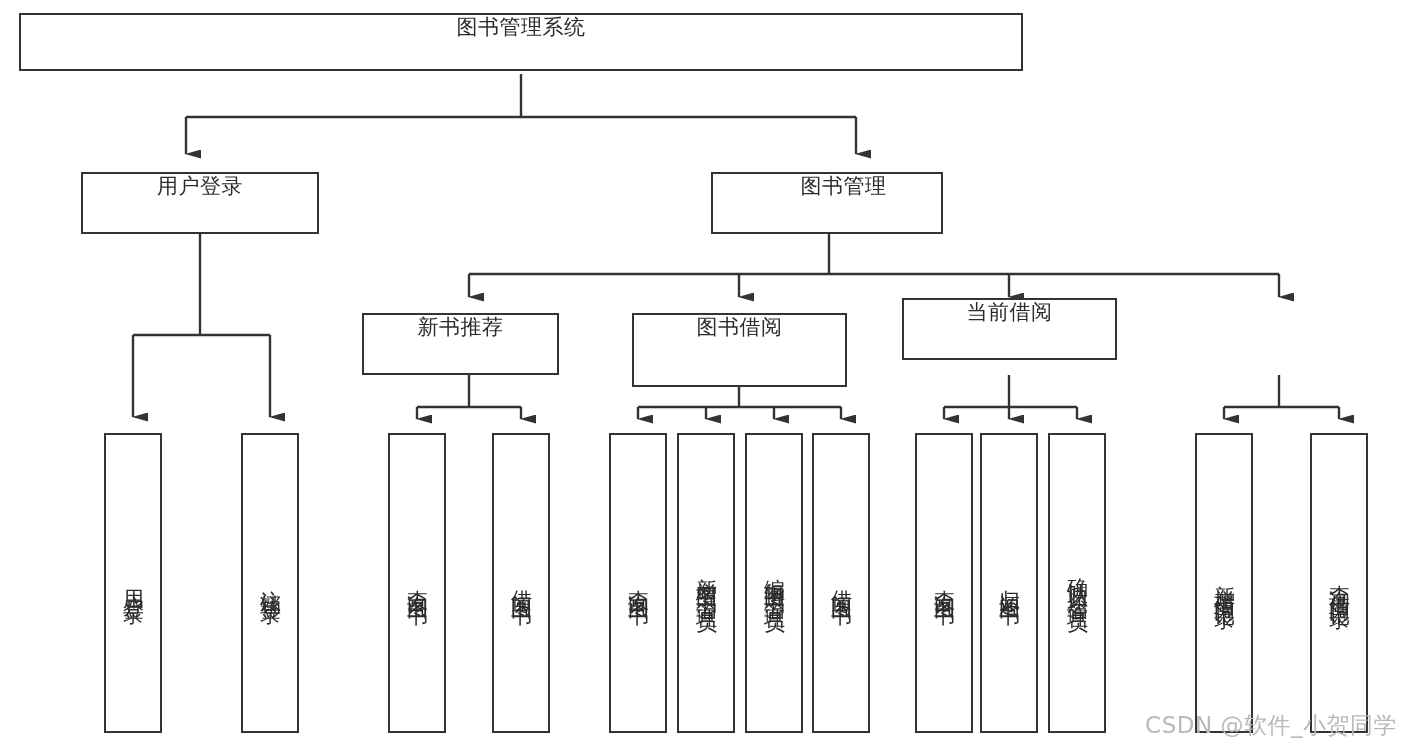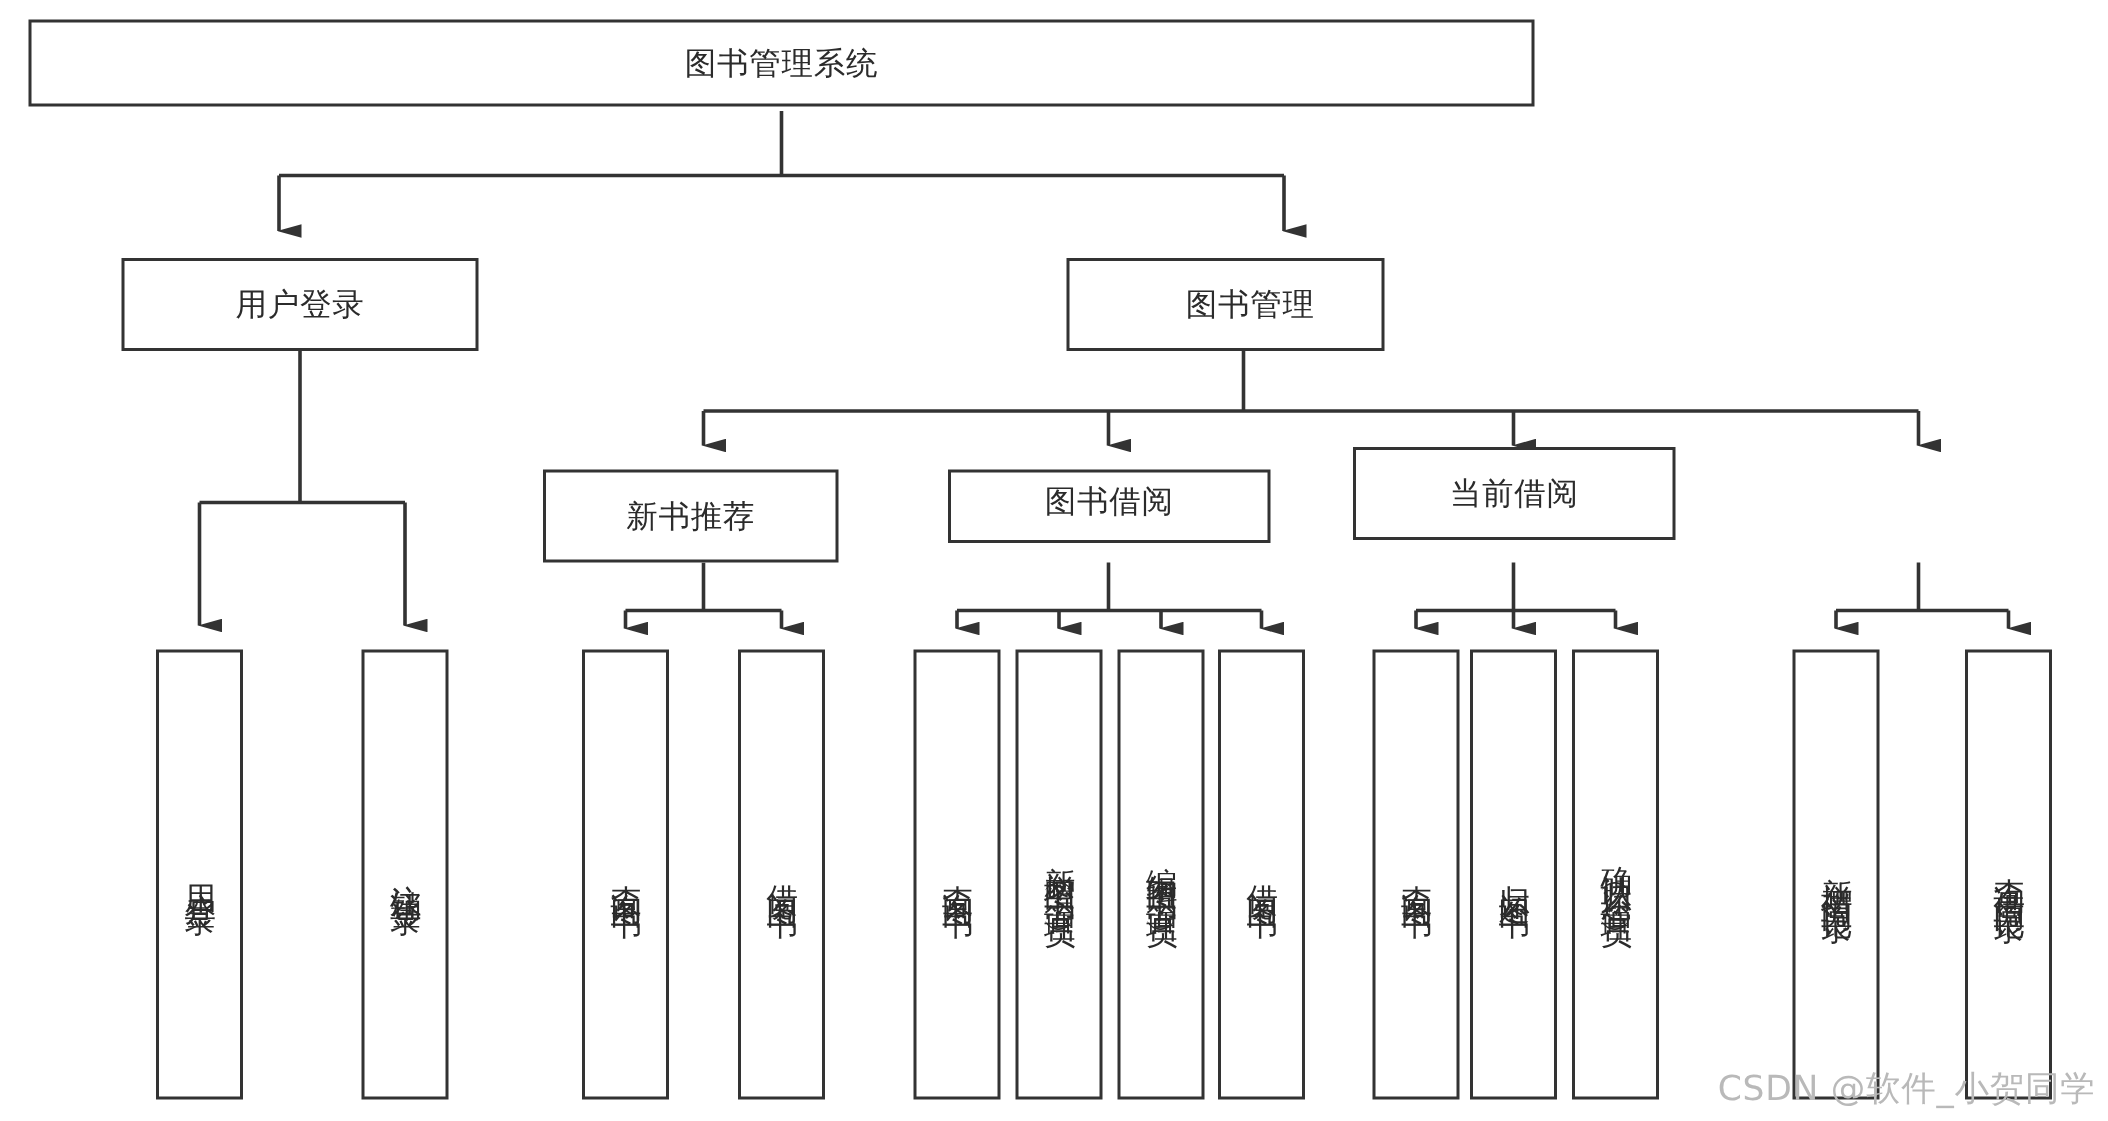--- a/index.html
+++ b/index.html
@@ -24,21 +24,21 @@
     width: 1405px;
     height: 747px;
     pointer-events: none;
   }
   .node {
     position: absolute;
     box-sizing: border-box;
     background: #ffffff;
     border: 2px solid #333333;
     display: flex;
-    align-items: center;
+    align-items: flex-start;
     justify-content: center;
     color: #2b2b2b;
     z-index: 2;
   }
   .node .lbl {
     display: block;
     text-align: center;
     line-height: 1.18;
     letter-spacing: 0.5px;
   }
@@ -124,28 +124,28 @@
     </g>
   </svg>
 
   <div class="node horiz" style="left:19px; top:13px; width:1004px; height:58px;">
     <span class="lbl">图书管理系统</span>
   </div>
 
   <div class="node horiz" style="left:81px; top:172px; width:238px; height:62px;">
     <span class="lbl">用户登录</span>
   </div>
-  <div class="node horiz" style="left:711px; top:172px; width:212px; height:62px;padding-left:33px;">
+  <div class="node horiz" style="left:711px; top:172px; width:232px; height:62px;padding-left:33px;">
     <span class="lbl">图书管理</span>
   </div>
 
   <div class="node horiz" style="left:362px; top:313px; width:197px; height:62px;">
     <span class="lbl">新书推荐</span>
   </div>
-  <div class="node horiz" style="left:632px; top:313px; width:215px; height:49px;font-family:Liberation Mono, monospace;">
+  <div class="node horiz" style="left:632px; top:313px; width:215px; height:74px;">
     <span class="lbl">图书借阅</span>
   </div>
   <div class="node horiz" style="left:902px; top:298px; width:215px; height:62px;">
     <span class="lbl">当前借阅</span>
   </div>
 
   <div class="node vert" style="left:104px; top:433px; width:58px; height:300px;">
     <span class="lbl">用户登录</span>
   </div>
   <div class="node vert" style="left:241px; top:433px; width:58px; height:300px;">

